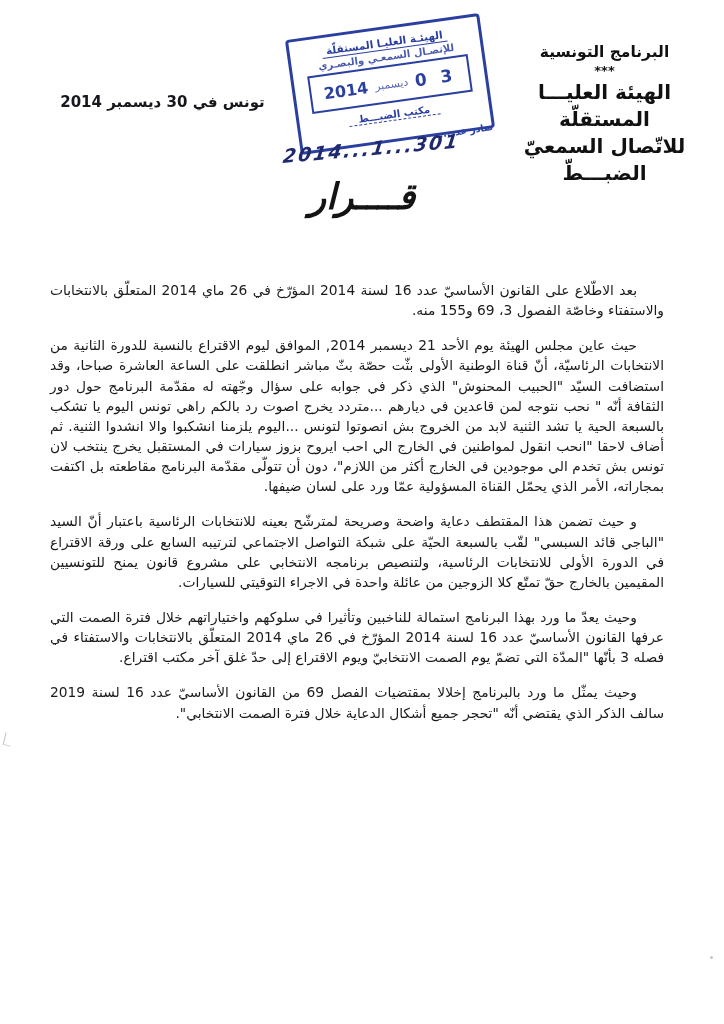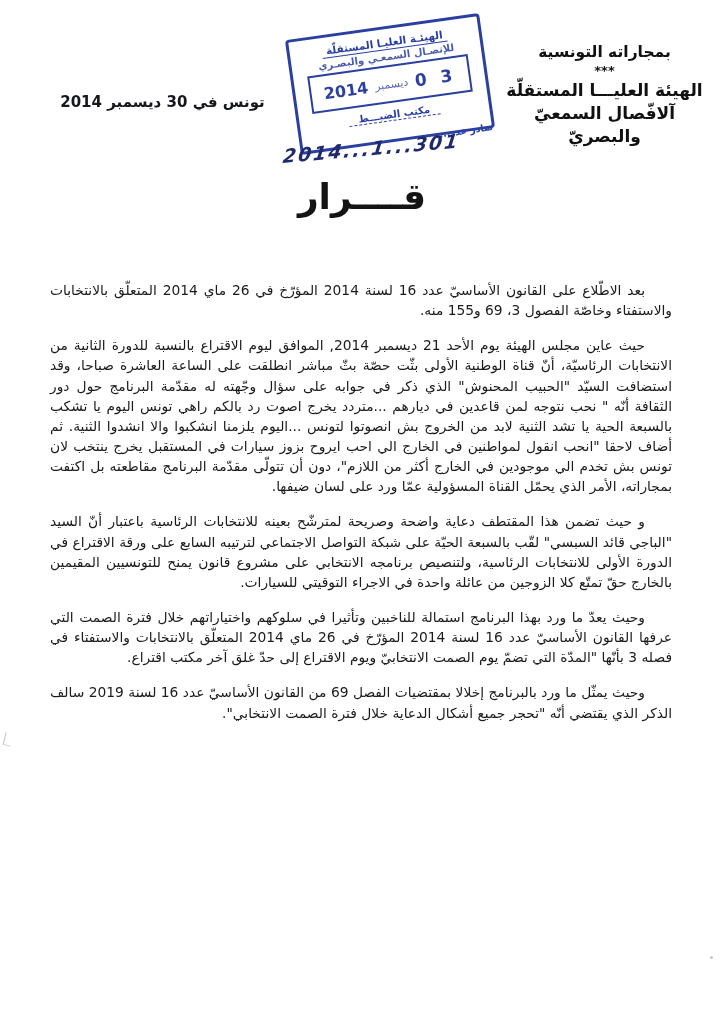--- a/index.html
+++ b/index.html
@@ -13,21 +13,21 @@
   .page{position:absolute;inset:0;}
 
   
   .header-right{
     position:absolute;top:42px;right:12px;width:215px;
     text-align:center;font-weight:bold;color:#111;
     font-size:15px;line-height:1.35;
   }
   .header-right .country{font-size:15.5px;letter-spacing:.2px;}
   .header-right .stars{font-size:13px;line-height:1.0;margin:1px 0 2px;}
-  .header-right .org1,.header-right .org2{font-size:17px;}
+  .header-right .org1,.header-right .org2{font-size:20px;}
 
   .date-line{
     position:absolute;top:93px;left:55px;width:215px;
     font-weight:bold;font-size:15px;color:#15171c;
     text-align:center;direction:rtl;
   }
 
   
   .stamp{
     position:absolute;top:26px;left:292px;width:196px;height:116px;
@@ -59,49 +59,50 @@
     font-style:italic;font-weight:bold;font-size:19px;
     color:#1f2a6e;transform:rotate(3deg) skewX(-12deg);
     letter-spacing:2px;direction:ltr;white-space:nowrap;
   }
 
   
   .doc-title{
     position:absolute;top:176px;left:0;right:0;
     text-align:center;font-size:36px;font-weight:bold;color:#141414;
     font-family:"DejaVu Sans",sans-serif;
+    font-style:italic;
   }
 
   
   .body-text{
     position:absolute;top:280px;right:52px;left:50px;
     font-size:13.8px;line-height:1.46;color:#1b1b1b;
     text-align:justify;direction:rtl;
   }
   .body-text p{
-    margin:0 0 15px 0;text-indent:27px;
+    margin:0 8px 15px 0;text-indent:27px;
   }
 
   
   .artifact1{position:absolute;left:4px;top:733px;width:7px;height:12px;
     border-left:1.5px solid rgba(120,120,130,.45);border-bottom:1px solid rgba(120,120,130,.3);
     transform:rotate(14deg);}
   .artifact2{position:absolute;left:710px;top:956px;width:3px;height:3px;border-radius:50%;
     background:rgba(140,140,150,.5);}
 </style>
 </head>
 <body>
 
 <div class="page">
 
   <div class="header-right">
-    <div class="country">بمجاراته التونسية</div>
+    <div class="country">البرنامج التونسية</div>
     <div class="stars">***</div>
     <div class="org1">الهيئة العليـــا المستقلّة</div>
-    <div class="org2">آلافّصال السمعيّ والبصريّ</div>
+    <div class="org2">للاتّصال السمعيّ الضبـــطّ</div>
   </div>
 
   <div class="date-line">تونس في 30 ديسمبر 2014</div>
 
   <div class="stamp">
     <div class="stamp-border"></div>
     <div class="stamp-inner">
       <div><span class="stamp-line1">الهيئـة العليـا المستقلّة</span></div>
       <div class="stamp-line2">للإتصـال السمعـي والبصـري</div>
       <div class="stamp-datebox">

